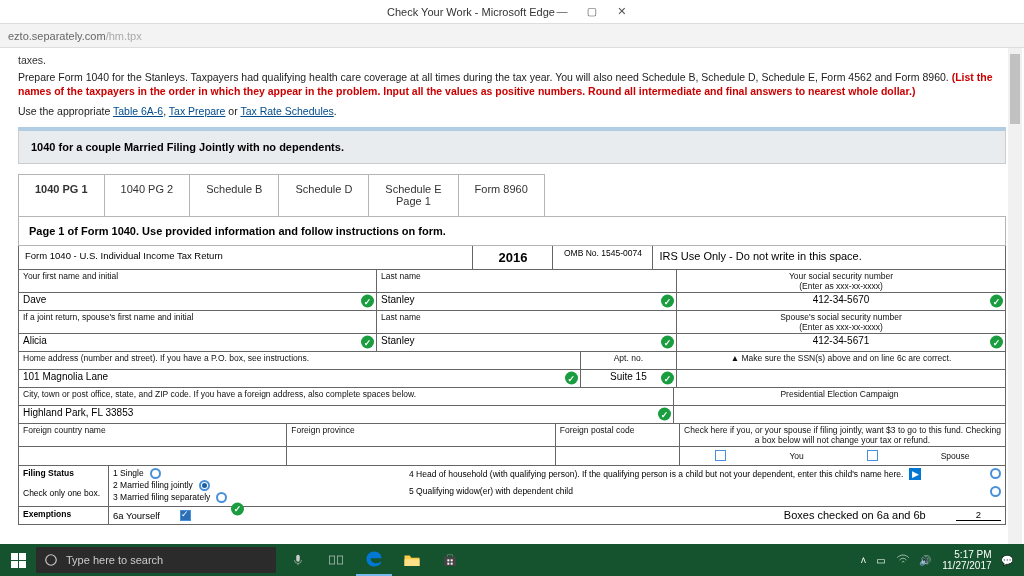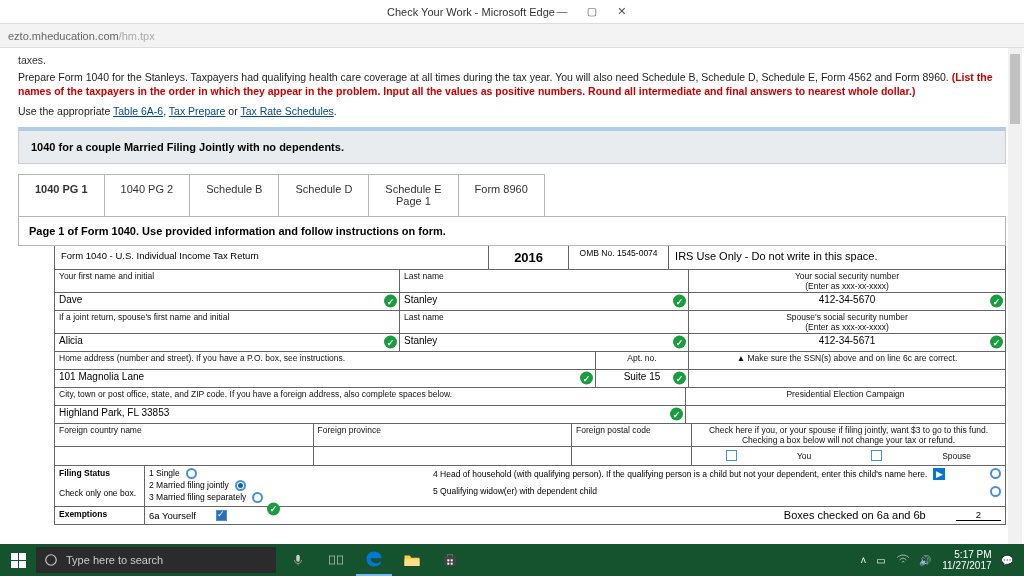--- a/index.html
+++ b/index.html
@@ -13,21 +13,21 @@
 .taxes { font-size: 10.5px; color: #333; margin-bottom: 4px; }
 .intro { font-size: 10.5px; color: #222; line-height: 1.35; margin-bottom: 6px; }
 .redbold { color: #c00; font-weight: bold; }
 .linkish { color: #004b8d; text-decoration: underline; cursor: pointer; }
 .banner { background: #e9ecef; border: 1px solid #ccc; border-top: 4px solid #b0cde4; padding: 10px 12px; font-weight: bold; font-size: 11px; margin: 8px 0 10px; }
 .tabs { display: flex; border: 1px solid #b5b5b5; border-bottom: none; width: max-content; }
 .tab { padding: 8px 16px; border-right: 1px solid #b5b5b5; font-size: 11px; cursor: pointer; background: #fff; color: #333; line-height: 1.15; text-align: center; }
 .tab:last-child { border-right: none; }
 .tab.active { font-weight: bold; }
 .pagetitle { border: 1px solid #b5b5b5; padding: 8px 10px; font-weight: bold; font-size: 11px; background: #fff; }
-.formbox { border: 1px solid #666; border-top: none; font-size: 9.5px; margin-left: 36px; }
+.formbox { border: 1px solid #666; border-top: none; font-size: 9.5px; }
 .formrow { display: flex; border-bottom: 1px solid #666; min-height: 18px; }
 .cell { border-right: 1px solid #666; padding: 1px 4px; position: relative; }
 .cell:last-child { border-right: none; }
 .lbl { font-size: 8.5px; color: #111; }
 .val { font-size: 10px; color: #000; }
 .ck { position: absolute; right: 2px; top: 50%; transform: translateY(-50%); width: 13px; height: 13px; border-radius: 50%; background: #1a9d3f; display: flex; align-items: center; justify-content: center; color: #fff; font-size: 9px; font-weight: bold; }
 .ck::after { content: "✓"; }
 .hdrrow { display: flex; border-bottom: 1px solid #666; align-items: stretch; }
 .hdrrow .c1 { flex: 1.3; padding: 4px 6px; border-right: 1px solid #666; }
 .hdrrow .c2 { width: 80px; text-align: center; font-size: 13px; font-weight: bold; padding: 4px; border-right: 1px solid #666; display: flex; align-items: center; justify-content: center; }
@@ -64,21 +64,21 @@
 <div class="titlebar">
   <span>Check Your Work - Microsoft Edge</span>
   <div class="winbtns">
     <span class="winbtn">—</span>
     <span class="winbtn">▢</span>
     <span class="winbtn">✕</span>
   </div>
 </div>
 
 <div class="addrbar">
-  <span>ezto.mheducation.com</span>
+  <span>ezto.separately.com</span>
     <span class="dim">/hm.tpx</span>
 </div>
 
 <div class="content">
   <div class="scrollouter">
       <div class="scrollthumb"></div>
     </div>
 
   <div class="taxes">taxes.</div>
   <div class="intro">

